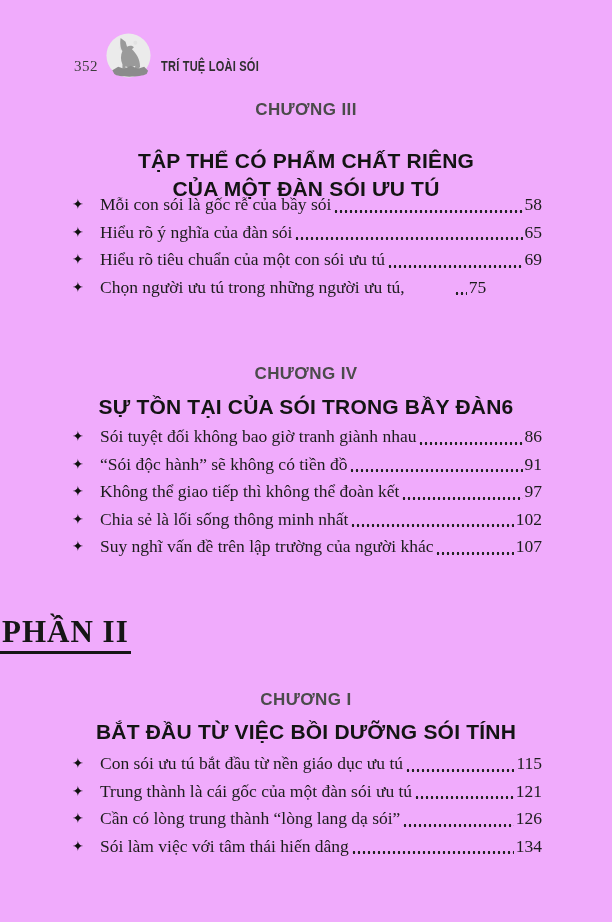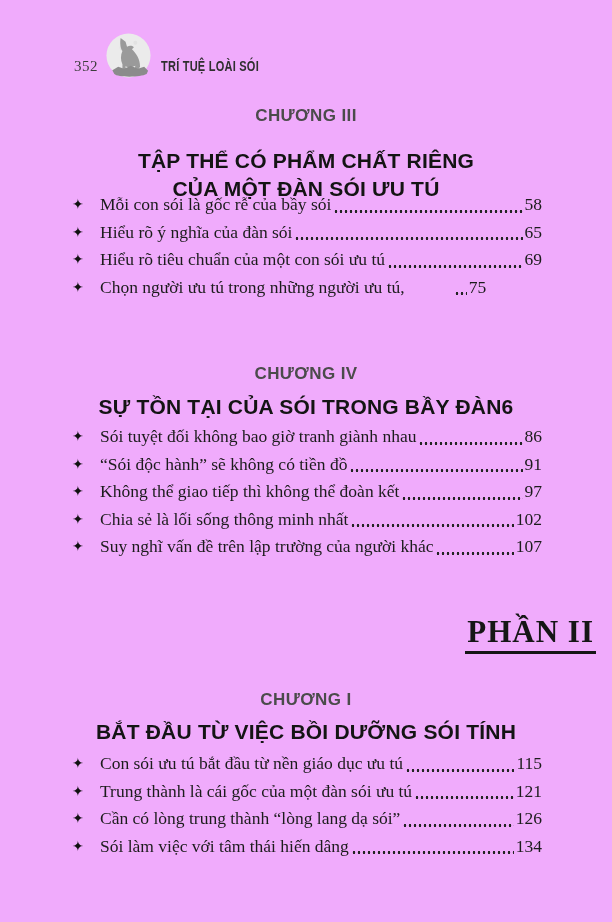--- a/index.html
+++ b/index.html
@@ -35,23 +35,22 @@
     font-family:"Liberation Sans","DejaVu Sans",sans-serif;
     font-weight:bold; font-size:17px; color:#4b4b4b; letter-spacing:0.4px;
   }
   .section-title {
     position:absolute; left:0; right:0; text-align:center;
     font-family:"Liberation Sans","DejaVu Sans",sans-serif;
     font-weight:bold; font-size:21px; color:#141414; line-height:28px;
     letter-spacing:0.2px;
   }
   .part-title {
-    position:absolute; left:0; right:16px; text-align:right;
+    position:absolute; left:0; right:0; text-align:left;
     font-size:0;
-    margin-left:24px;
   }
   .part-title span {
     font-family:"Liberation Serif","DejaVu Serif",serif;
     font-weight:bold; font-size:31px; color:#161616; letter-spacing:1px;
     border-bottom:3px solid #161616; padding:0 2px 1px 2px;
     display:inline-block;
   }
 
   
   .entries { position:absolute; left:72px; right:70px; }
@@ -91,21 +90,21 @@
         C29 19 31.5 21.5 33.2 25 C35 28.5 35.8 31.5 35.8 35.5
         L33 39.5 L29.8 39.5 L31 34.5
         C27.8 36.3 23.8 36.3 20.8 35 L21.8 39.5 L17.8 39.5 L17.8 33
         C15.8 29 15.8 24 17.8 19.5 C15.8 16.5 15 11 16 6 Z"></path>
       <path fill="#8b8b8b" d="M7.5 39 L13.5 35.5 L19.5 37.5 L26.5 34.5 L33.5 37.5 L40 35.5 L44 39.5
         L42.5 43 C36 46.5 13 46.5 9.5 43 Z"></path>
     </svg>
     <span class="book-title">TRÍ TUỆ LOÀI SÓI</span>
   </div>
 
-  <div class="chapter-heading" style="top:106px;">CHƯƠNG III</div>
+  <div class="chapter-heading" style="top:100px;">CHƯƠNG III</div>
   <div class="section-title" style="top:147px;">
     <div>TẬP THỂ CÓ PHẨM CHẤT RIÊNG</div>
     <div>CỦA MỘT ĐÀN SÓI ƯU TÚ</div>
   </div>
   <div class="entries" style="top:191px;">
     <div class="entry">
       <span class="bullet">✦</span>
       <span class="etext">Mỗi con sói là gốc rễ của bầy sói</span>
       <span class="leader"></span>
       <span class="pnum">58</span>

